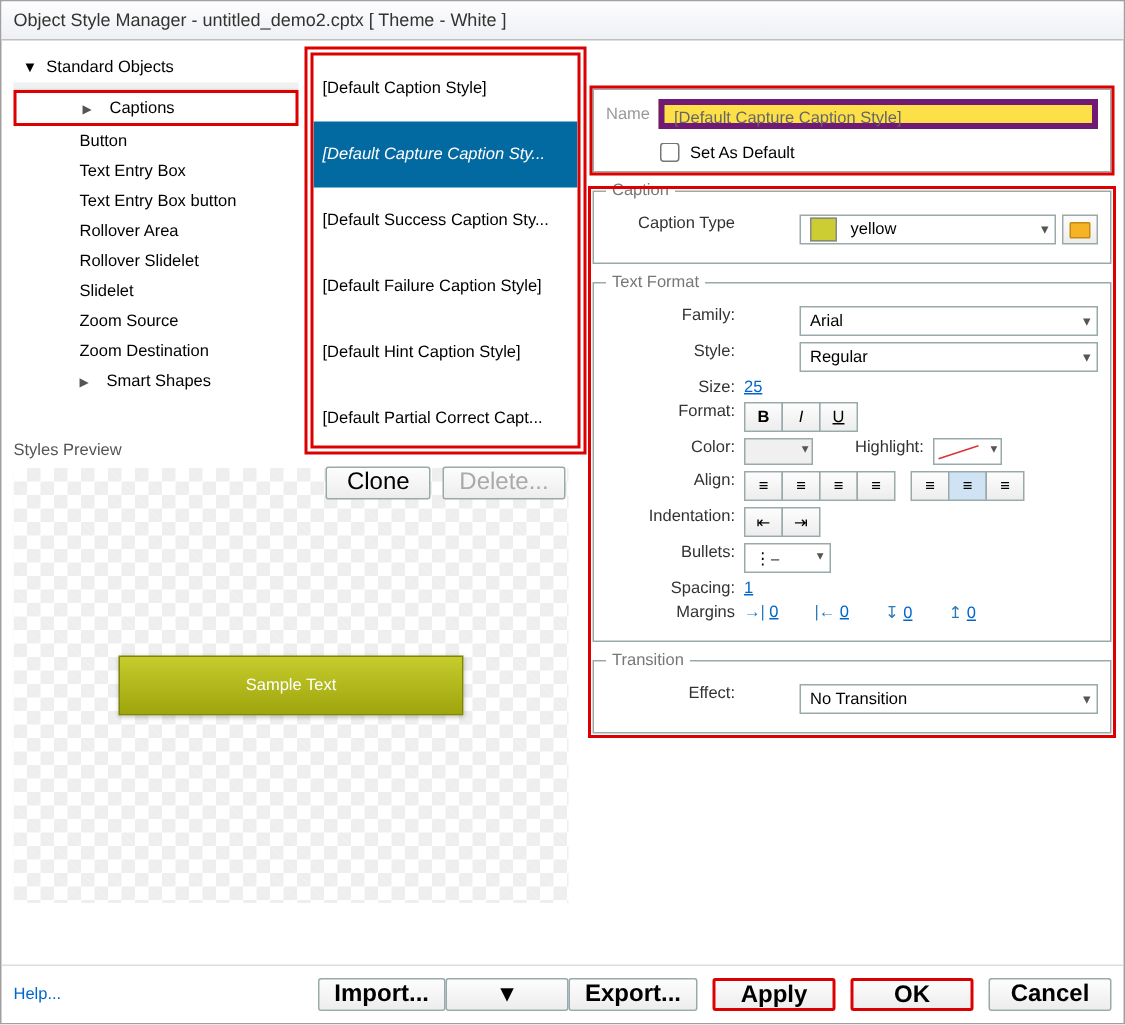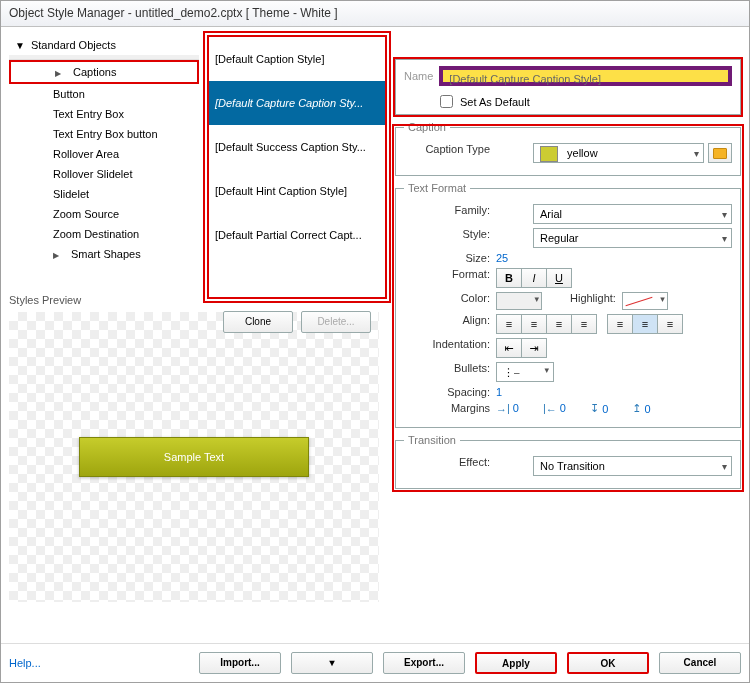--- a/index.html
+++ b/index.html
@@ -18,42 +18,42 @@
   .tree-item { padding: 4px 4px 4px 34px; cursor: default; white-space:nowrap; }
   .tree-item.lvl1 { padding-left: 44px; }
   .tree-item.with-arrow { padding-left: 44px; }
   .tree-item.with-arrow::before { content:"▶"; font-size:8px; margin-right:10px; color:#555; display:inline-block; width:8px;}
   .red-box { border: 2px solid #d00; }
 
   .style-list { height: 264px; border:1px solid #9aa; background:#fff; overflow:hidden; }
   .style-item { padding:16px 6px; border-bottom:0; white-space:nowrap; overflow:hidden; text-overflow:ellipsis; cursor:default;}
   .style-item.selected { background:#0369a1; color:#fff;font-style:italic; }
   .list-buttons { display:flex; justify-content:center; gap:8px; margin-top:12px; }
-  .btn { min-width:70px; height:22px; background:linear-gradient(#fdfdfd,#ededed); border:1px solid #9aa; border-radius:2px; padding:0 10px; text-align:center; line-height:20px; cursor:pointer; font-size:10px;}
+  .btn { min-width:70px; height:22px; background:linear-gradient(#fdfdfd,#ededed); border:1px solid #9aa; border-radius:2px; padding:0 10px; text-align:center; line-height:20px; cursor:pointer; font-size:16px;}
   .btn.disabled { color:#aaa; cursor:default; }
   .btn.small { min-width:24px; padding:0; }
 
   .name-box { border:1px solid #9aa; padding:6px 8px 8px 8px; height:56px;margin-top:24px; }
   .name-row { display:flex; align-items:center; gap:6px; }
   .name-label { color:#999; }
   .name-input { flex:1; height:20px; border:4px solid #701a75; background:#fde047; padding:0 6px; line-height:18px; color:#666;}
   .chk-row { display:flex; align-items:center; margin-top:6px; margin-left:32px; gap:4px;}
   .chk-row input { width:13px; height:13px; }
 
   fieldset { border:1px solid #9aa; margin:6px 0 0 0; padding:6px 8px 8px 8px; }
   legend { color:#777; padding:0 4px; }
 
   .form-row { display:flex; align-items:flex-start; margin:4px 0; }
   .form-row .lab { width:86px; text-align:right; margin-right:6px; color:#333;}
   .select { flex:1; height:20px; border:1px solid #9aa; background:#fff; padding:0 16px 0 6px; line-height:18px; position:relative;margin-left:37px; }
   .select::after { content:"▾"; position:absolute; right:4px; top:1px; color:#555; font-size:10px;}
   .swatch { width:18px;height:16px; background:#cccc33; border:1px solid #888; display:inline-block; vertical-align:middle; margin-right:6px;}
   .folder-btn { width:24px;height:20px; border:1px solid #9aa; background:linear-gradient(#fdfdfd,#ededed); margin-left:4px; display:flex;align-items:center;justify-content:center; cursor:pointer;}
   .folder-icon { width:14px;height:11px;background:#f5b325;border:1px solid #c58a12;border-radius:1px; }
-  .link { color:#0066cc; cursor:pointer; }
+  .link { color:#0066cc; text-decoration:underline; cursor:pointer; }
 
   .fmt-group { display:flex; gap:0; }
   .fmt-btn { width:26px;height:20px; border:1px solid #9aa; background:linear-gradient(#fdfdfd,#ededed); display:flex;align-items:center;justify-content:center; cursor:pointer; margin-left:-1px;}
   .fmt-btn:first-child{margin-left:0;}
   .color-swatch { width:46px;height:18px;border:1px solid #9aa;background:#f0f0f0; position:relative;}
   .color-swatch::after{content:"▾";position:absolute;right:2px;top:1px;font-size:9px;color:#555;}
   .hl-swatch { width:46px;height:18px;border:1px solid #9aa;background:#fff; position:relative;}
   .hl-swatch::before{content:"";position:absolute;left:2px;right:14px;top:50%;height:0;border-top:1px solid #d33;transform:rotate(-18deg);}
   .hl-swatch::after{content:"▾";position:absolute;right:2px;top:1px;font-size:9px;color:#555;}
 
@@ -66,21 +66,21 @@
   .preview-label { margin-top:4px; color:#555; }
   .preview-canvas { margin-top:6px; height:290px; 
     background-image: linear-gradient(45deg,#eee 25%,transparent 25%,transparent 75%,#eee 75%),
                       linear-gradient(45deg,#eee 25%,transparent 25%,transparent 75%,#eee 75%);
     background-size:18px 18px; background-position:0 0,9px 9px; background-color:#fff;
     display:flex; align-items:center; justify-content:center;
   }
   .caption-sample { width:230px;height:40px;background:linear-gradient(#c6cc2b,#9ea50e);color:#fff;font-size:18px;display:flex;align-items:center;justify-content:center;border:1px solid #7d850a; box-shadow:0 1px 3px rgba(0,0,0,.25);}
 
   .footer { display:flex; align-items:center; padding:8px; gap:10px; border-top:1px solid #ddd;}
-  .footer .left { flex:1; display:flex; align-items:center; gap:10px; }
+  .footer .left { flex:1; display:flex; align-items:center; }
   .footer-link { color:#0066cc; cursor:pointer; }
   .footer .btn { min-width:82px;font-weight:bold; }
   .red-border { border:2px solid #d00 !important; }
   .props-col, .name-box { position:relative; }
   .red-wrap { position:absolute; border:2px solid #d00; pointer-events:none; }
 </style>
 </head>
 <body>
 
 <div class="window">
@@ -113,20 +113,21 @@
             <span>Sample Text</span>
           </div>
         </div>
       </div>
 
       <div class="list-col">
         <div class="style-list red-border" id="styleList" style="border:1px solid #9aa; outline:2px solid #d00; outline-offset:2px;">
             <div class="style-item">[Default Caption Style]</div>
             <div class="style-item selected">[Default Capture Caption Sty...</div>
             <div class="style-item">[Default Success Caption Sty...</div>
+            <div class="style-item">[Default Failure Caption Style]</div>
             <div class="style-item">[Default Hint Caption Style]</div>
             <div class="style-item">[Default Partial Correct Capt...</div>
           </div>
         <div class="list-buttons">
           <div class="btn">Clone</div>
           <div class="btn disabled">Delete...</div>
         </div>
       </div>
 
       <div class="props-col">

